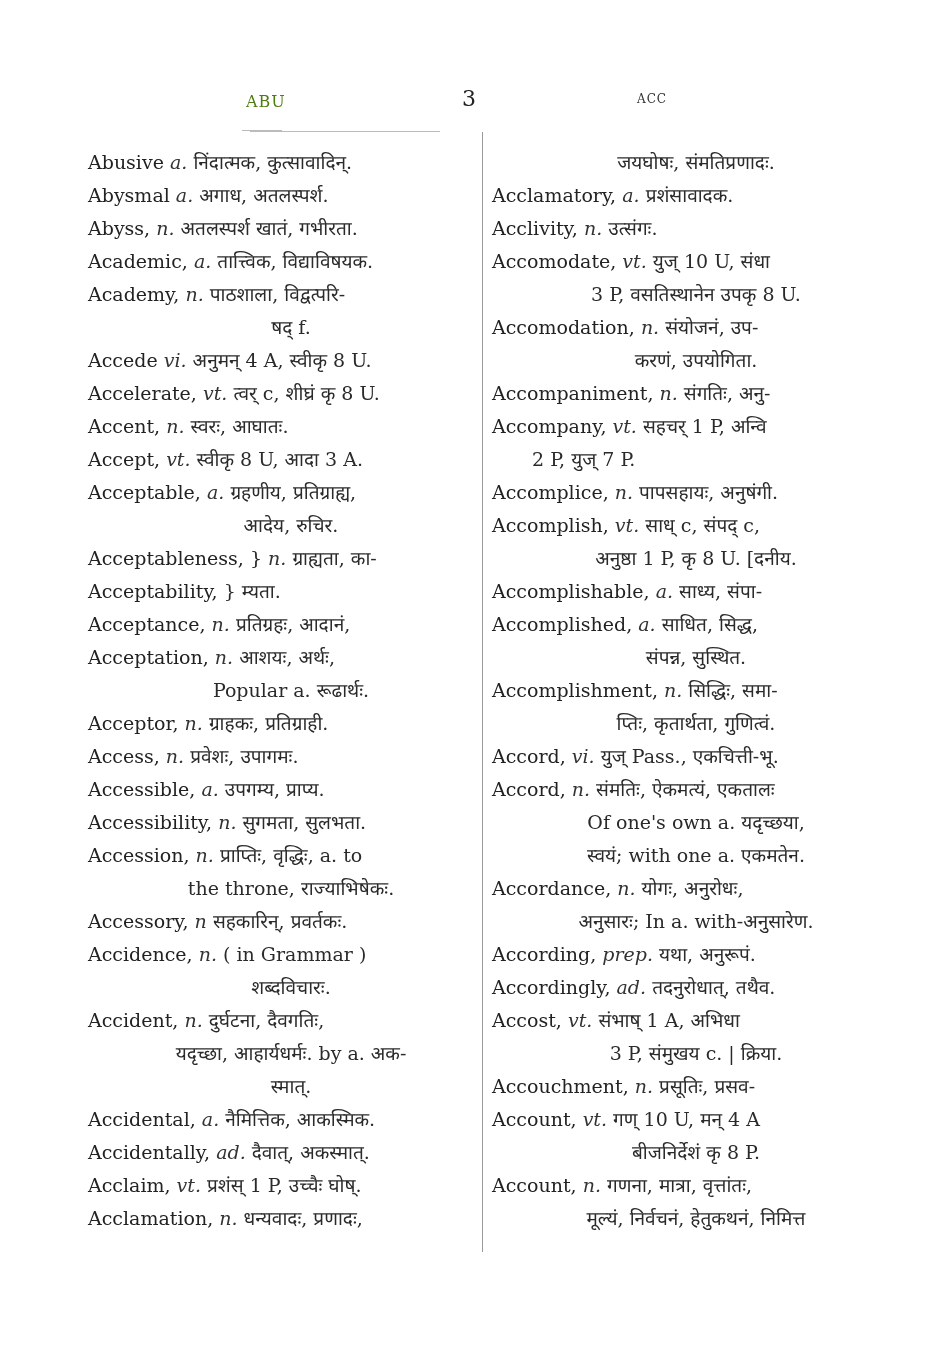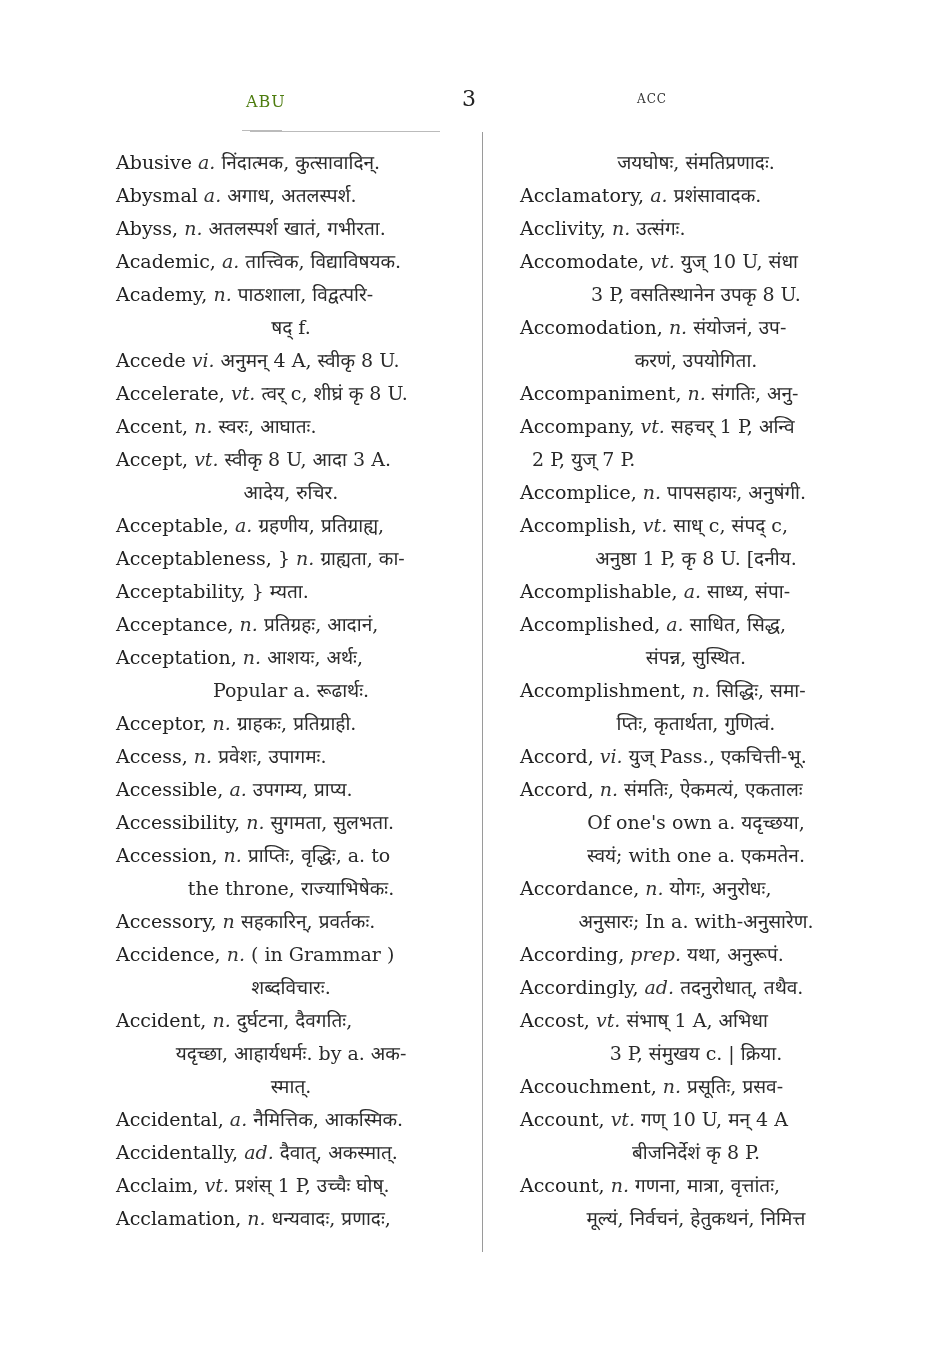--- a/index.html
+++ b/index.html
@@ -37,21 +37,21 @@
       position: absolute; top: 146px;
     }
     .col-left { left: 88px; width: 380px; }
     .col-right { left: 492px; width: 382px; }
     .line {
       height: 33px; line-height: 33px;
       font-size: 19px; white-space: nowrap;
     }
     .line.indent { padding-left: 26px; text-align: center; }
     .line.indent2 { padding-left: 40px; }
-    .hw { font-weight: normal; color: #222; margin-left: 28px; }
+    .hw { font-weight: normal; color: #222; }
     .pos { font-style: italic; color: #333; }
     .def { color: #2a2a2a; }
   </style>
 </head>
 <body>
 
 <div class="page-header">
   <span class="hdr-left">ABU</span>
   <span class="hdr-num">3</span>
   <span class="hdr-right">ACC</span>
@@ -65,22 +65,22 @@
     <div class="line"><span class="hw">Abusive</span> <span class="pos">a.</span> <span class="def">निंदात्मक, कुत्सावादिन्.</span></div>
     <div class="line"><span class="hw">Abysmal</span> <span class="pos">a.</span> <span class="def">अगाध, अतलस्पर्श.</span></div>
     <div class="line"><span class="hw">Abyss,</span> <span class="pos">n.</span> <span class="def">अतलस्पर्श खातं, गभीरता.</span></div>
     <div class="line"><span class="hw">Academic,</span> <span class="pos">a.</span> <span class="def">तात्त्विक, विद्याविषयक.</span></div>
     <div class="line"><span class="hw">Academy,</span> <span class="pos">n.</span> <span class="def">पाठशाला, विद्वत्परि-</span></div>
     <div class="line indent"><span class="def">षद् f.</span></div>
     <div class="line"><span class="hw">Accede</span> <span class="pos">vi.</span> <span class="def">अनुमन् 4 A, स्वीकृ 8 U.</span></div>
     <div class="line"><span class="hw">Accelerate,</span> <span class="pos">vt.</span> <span class="def">त्वर् c, शीघ्रं कृ 8 U.</span></div>
     <div class="line"><span class="hw">Accent,</span> <span class="pos">n.</span> <span class="def">स्वरः, आघातः.</span></div>
     <div class="line"><span class="hw">Accept,</span> <span class="pos">vt.</span> <span class="def">स्वीकृ 8 U, आदा 3 A.</span></div>
+    <div class="line"><span class="hw">Acceptable,</span> <span class="pos">a.</span> <span class="def">ग्रहणीय, प्रतिग्राह्य,</span></div>
     <div class="line indent"><span class="def">आदेय, रुचिर.</span></div>
-    <div class="line"><span class="hw">Acceptable,</span> <span class="pos">a.</span> <span class="def">ग्रहणीय, प्रतिग्राह्य,</span></div>
     <div class="line"><span class="hw">Acceptableness, }</span> <span class="pos">n.</span> <span class="def">ग्राह्यता, का-</span></div>
     <div class="line"><span class="hw">Acceptability,</span> <span class="def">} म्यता.</span></div>
     <div class="line"><span class="hw">Acceptance,</span> <span class="pos">n.</span> <span class="def">प्रतिग्रहः, आदानं,</span></div>
     <div class="line"><span class="hw">Acceptation,</span> <span class="pos">n.</span> <span class="def">आशयः, अर्थः,</span></div>
     <div class="line indent"><span class="def">Popular a. रूढार्थः.</span></div>
     <div class="line"><span class="hw">Acceptor,</span> <span class="pos">n.</span> <span class="def">ग्राहकः, प्रतिग्राही.</span></div>
     <div class="line"><span class="hw">Access,</span> <span class="pos">n.</span> <span class="def">प्रवेशः, उपागमः.</span></div>
     <div class="line"><span class="hw">Accessible,</span> <span class="pos">a.</span> <span class="def">उपगम्य, प्राप्य.</span></div>
     <div class="line"><span class="hw">Accessibility,</span> <span class="pos">n.</span> <span class="def">सुगमता, सुलभता.</span></div>
     <div class="line"><span class="hw">Accession,</span> <span class="pos">n.</span> <span class="def">प्राप्तिः, वृद्धिः, a. to</span></div>

